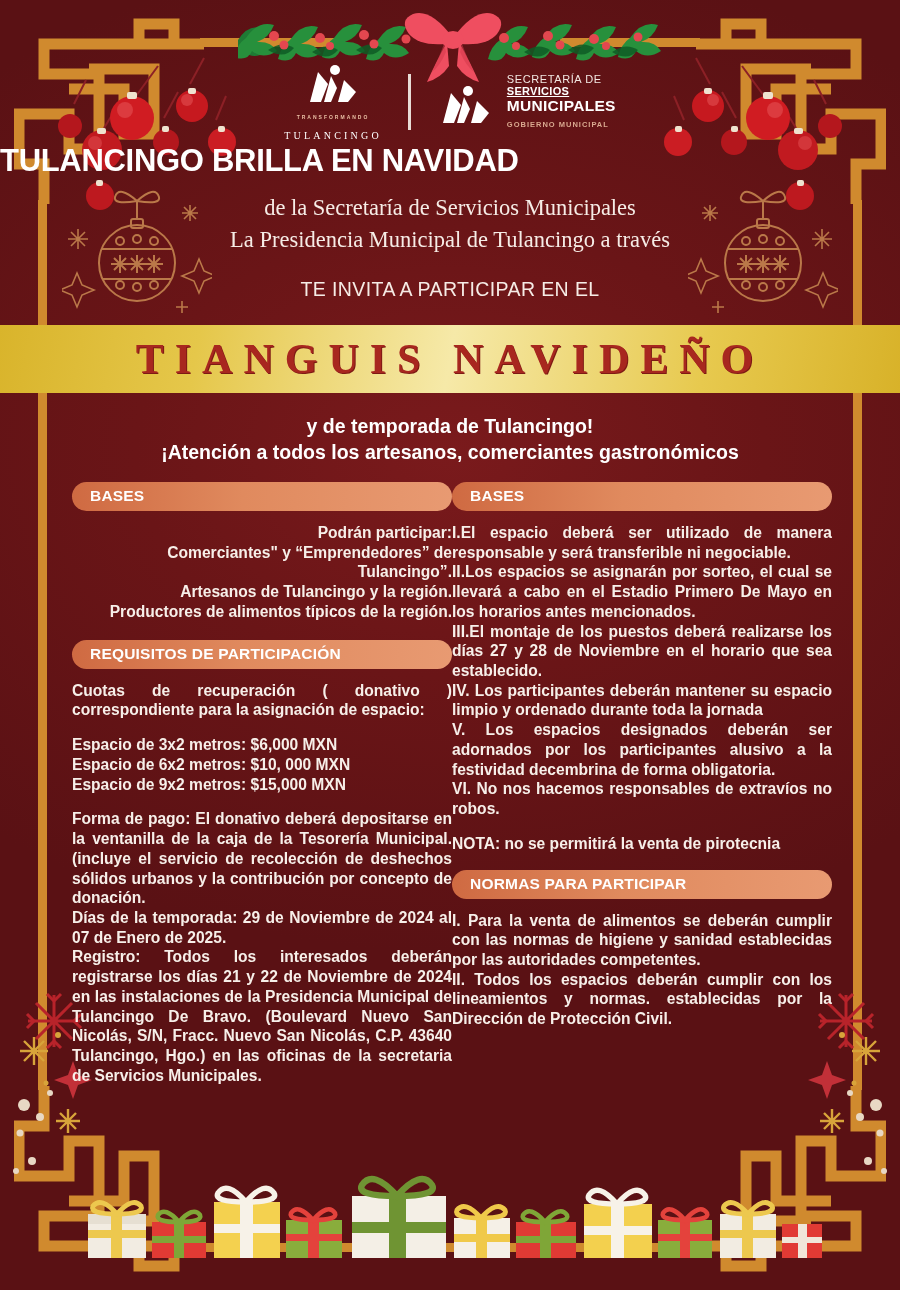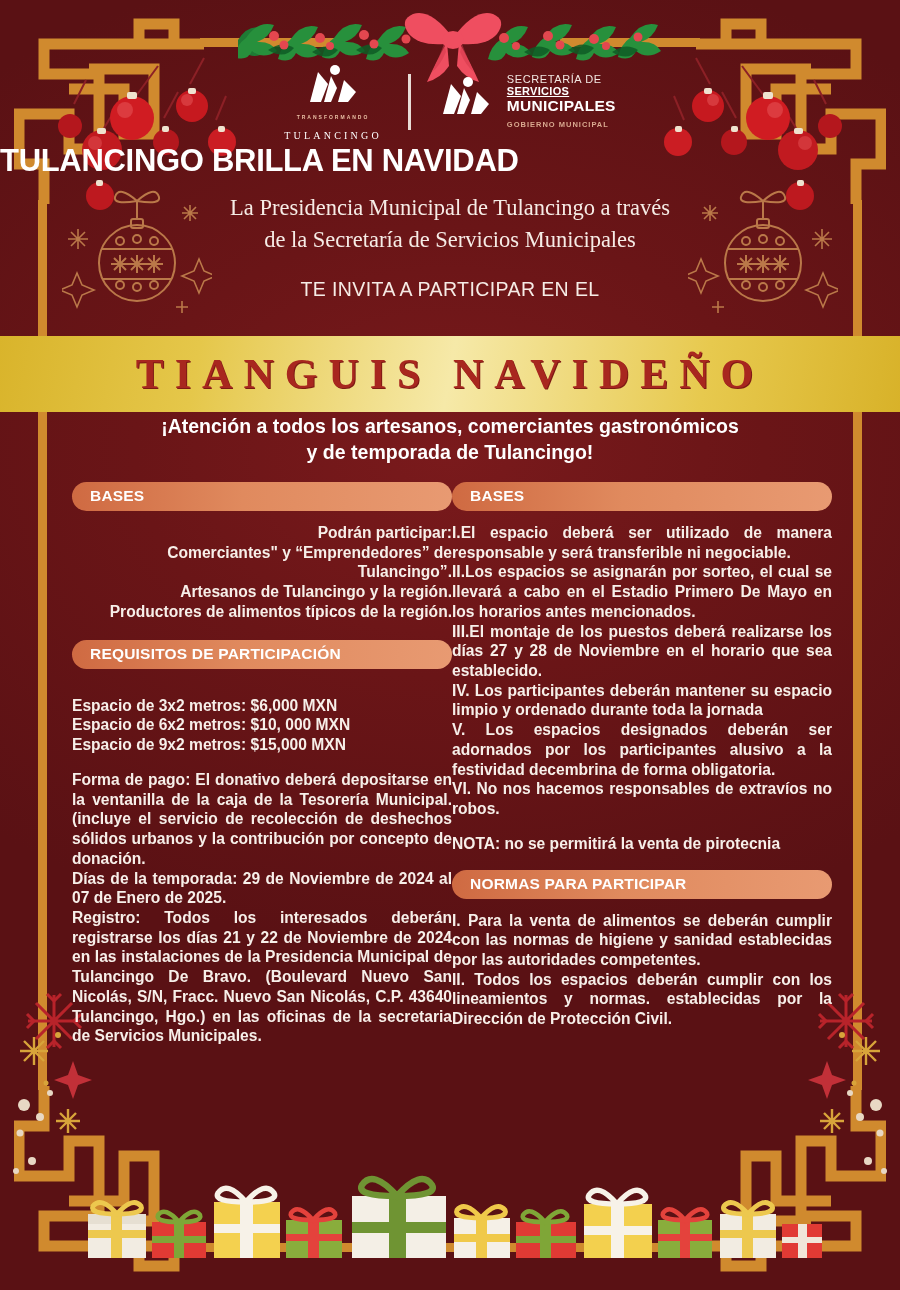--- a/index.html
+++ b/index.html
@@ -57,21 +57,21 @@
   .logo-mark { width: 58px; height: 46px; }
   .logo-kicker {
     color: #e9bfa4; font-size: 5px; letter-spacing: 2px;
     margin-top: 6px; font-weight: 700;
   }
   .logo-city {
     color: #ffffff; font-family: Liberation Serif, serif;
     font-size: 10px; letter-spacing: 3.2px; margin-top: 10px;
   }
   .logo-divider { width: 3px; height: 56px; background: #e8dcd6; }
-  .logo-right { display: flex; align-items: flex-start; gap: 12px; }
+  .logo-right { display: flex; align-items: flex-end; gap: 12px; }
   .sm-text { line-height: 1.08; }
   .sm-1 { color: #f2e7e2; font-size: 11px; letter-spacing: .6px; }
   .sm-2 { color: #ffffff; font-size: 11px; font-weight: 800; letter-spacing: .3px; text-decoration: underline; }
   .sm-3 { color: #ffffff; font-size: 15.5px; font-weight: 800; letter-spacing: .3px; }
   .sm-4 { color: #d9a98f; font-size: 7.5px; font-weight: 700; letter-spacing: 1px; margin-top: 6px; }
 
   .headline {
     position: absolute; top: 143px; left: 0; right: 12px; 
     color: #ffffff; font-size: 31px; font-weight: 800; letter-spacing: -.3px;
     font-family: "Liberation Sans", sans-serif;
@@ -82,21 +82,21 @@
     font-size: 22.5px; line-height: 1.42;
   }
   .invite {
     position: absolute; top: 278px; left: 0; right: 0; text-align: center;
     color: #f6ece6; font-family: Liberation Sans, sans-serif;
     font-size: 19.5px; letter-spacing: .4px;
   }
 
   
   .goldband {
-    position: absolute; top: 336px; left: 0; right: 0; height: 76px;
+    position: absolute; top: 325px; left: 0; right: 0; height: 68px;
     background: linear-gradient(100deg, #d9b42b 0%, #e5c74a 22%, #f6e9a8 50%, #e7c94e 78%, #d8b229 100%);
     display: flex; align-items: center; justify-content: center;
   }
   .goldband-title {
     color: #a8271f; font-family: "Liberation Serif", serif;
     font-size: 42px; font-weight: 700; letter-spacing: 11px;
     text-shadow: 1px 1px 0 #7d1a14;
   }
 
   
@@ -414,44 +414,45 @@
         <div class="sm-1">SECRETARÍA DE</div>
         <div class="sm-2">SERVICIOS</div>
         <div class="sm-3">MUNICIPALES</div>
         <div class="sm-4">GOBIERNO MUNICIPAL</div>
       </div>
     </div>
   </div>
 
   <div class="headline">TULANCINGO BRILLA EN NAVIDAD</div>
   <div class="subhead">
+    <div>de la Secretaría de Servicios Municipales</div>
     <div>La Presidencia Municipal de Tulancingo a través</div>
-    <div>de la Secretaría de Servicios Municipales</div>
   </div>
   <div class="invite">TE INVITA A  PARTICIPAR EN EL</div>
 
   <div class="goldband">
     <div class="goldband-title">TIANGUIS NAVIDEÑO</div>
   </div>
 
   <div class="attention">
+    <div>y de temporada de Tulancingo!</div>
     <div>¡Atención a todos los artesanos, comerciantes gastronómicos</div>
-    <div>y de temporada de Tulancingo!</div>
   </div>
 
   <div class="cols">
 
     <div class="col">
       <div class="pill">BASES</div>
       <div class="body-text tight" style="white-space: pre-line; text-align: right;">Podrán participar:
 Comerciantes" y “Emprendedores” de Tulancingo”.
 Artesanos de Tulancingo y la región.
 Productores de alimentos típicos de la región.</div>
 
       <div class="pill pill-spaced">REQUISITOS DE PARTICIPACIÓN</div>
+      <div class="body-text" style="white-space: pre-line;">Cuotas de recuperación ( donativo ) correspondiente para la asignación de espacio:</div>
       <div class="gap"></div>
       <div class="body-text tight prices" style="white-space: pre-line;">Espacio de 3x2 metros: $6,000 MXN
 Espacio de 6x2 metros: $10, 000 MXN
 Espacio de 9x2 metros: $15,000 MXN</div>
       <div class="gap"></div>
       <div class="body-text" style="white-space: pre-line;">Forma de pago: El donativo deberá depositarse en la ventanilla de la caja de la Tesorería Municipal. (incluye el servicio de recolección de deshechos sólidos urbanos y la contribución por concepto de donación.</div>
       <div class="body-text" style="white-space: pre-line;">Días de la temporada: 29 de Noviembre de 2024 al 07 de Enero de 2025.</div>
       <div class="body-text" style="white-space: pre-line;">Registro: Todos los interesados deberán registrarse los días 21 y 22 de Noviembre de 2024 en las instalaciones de la Presidencia Municipal de Tulancingo De Bravo. (Boulevard Nuevo San Nicolás, S/N, Fracc. Nuevo San Nicolás, C.P. 43640 Tulancingo, Hgo.) en las oficinas de la secretaria de Servicios Municipales.</div>
     </div>
 

